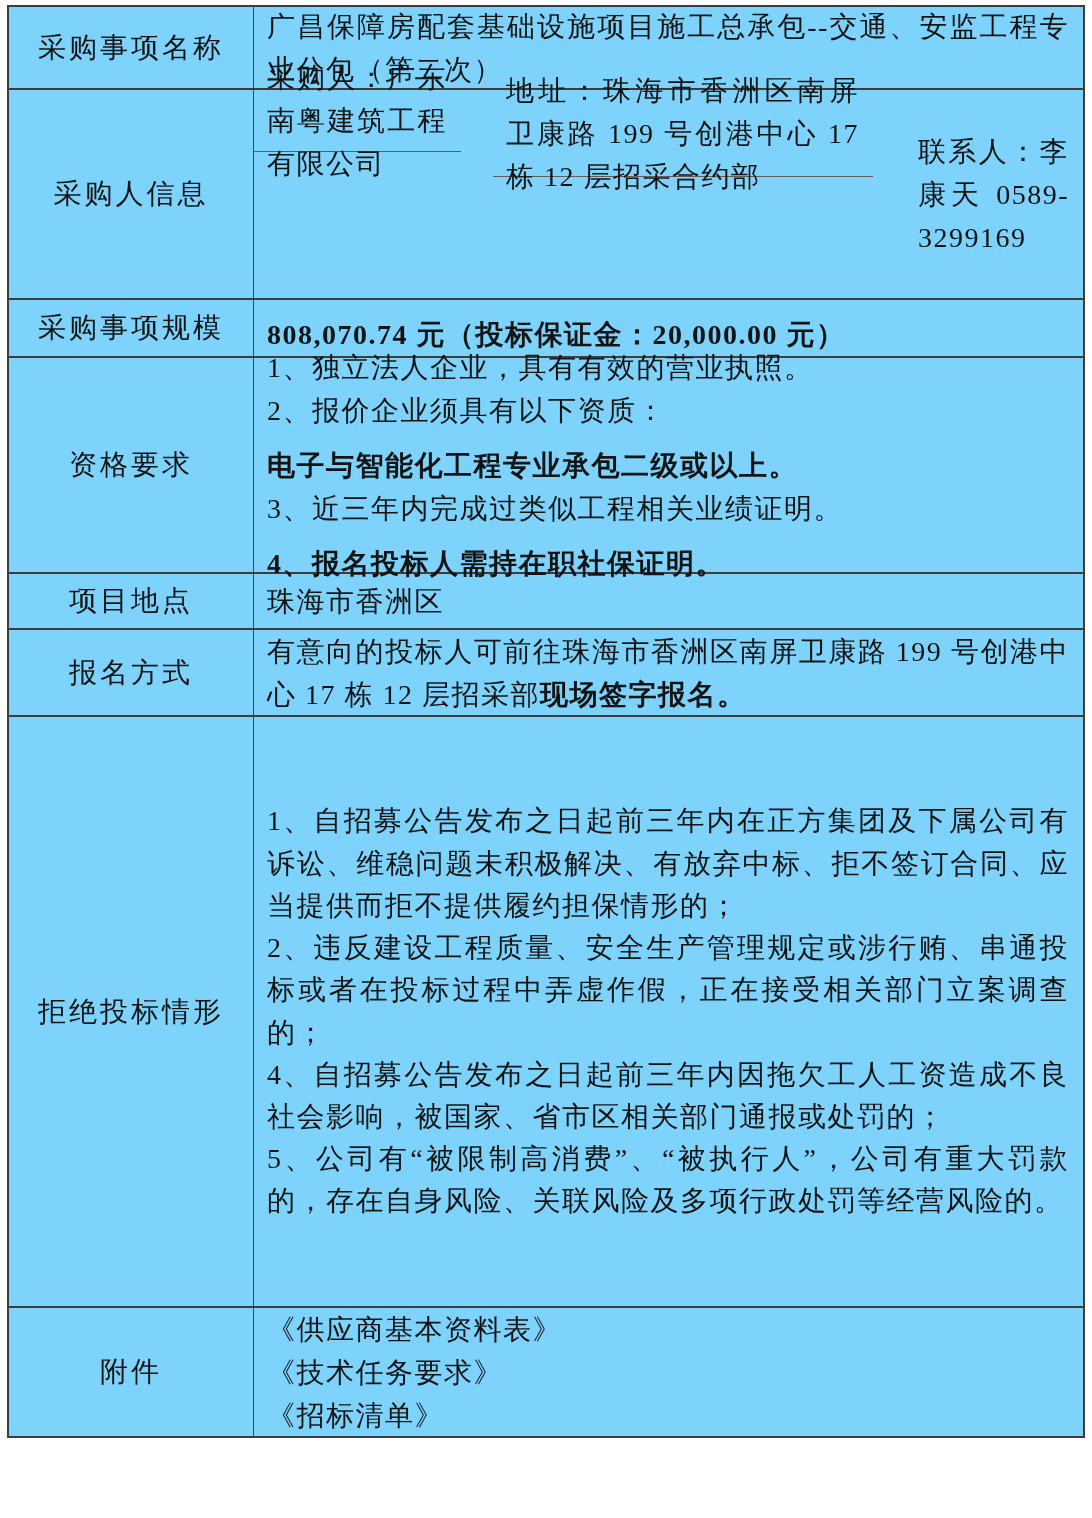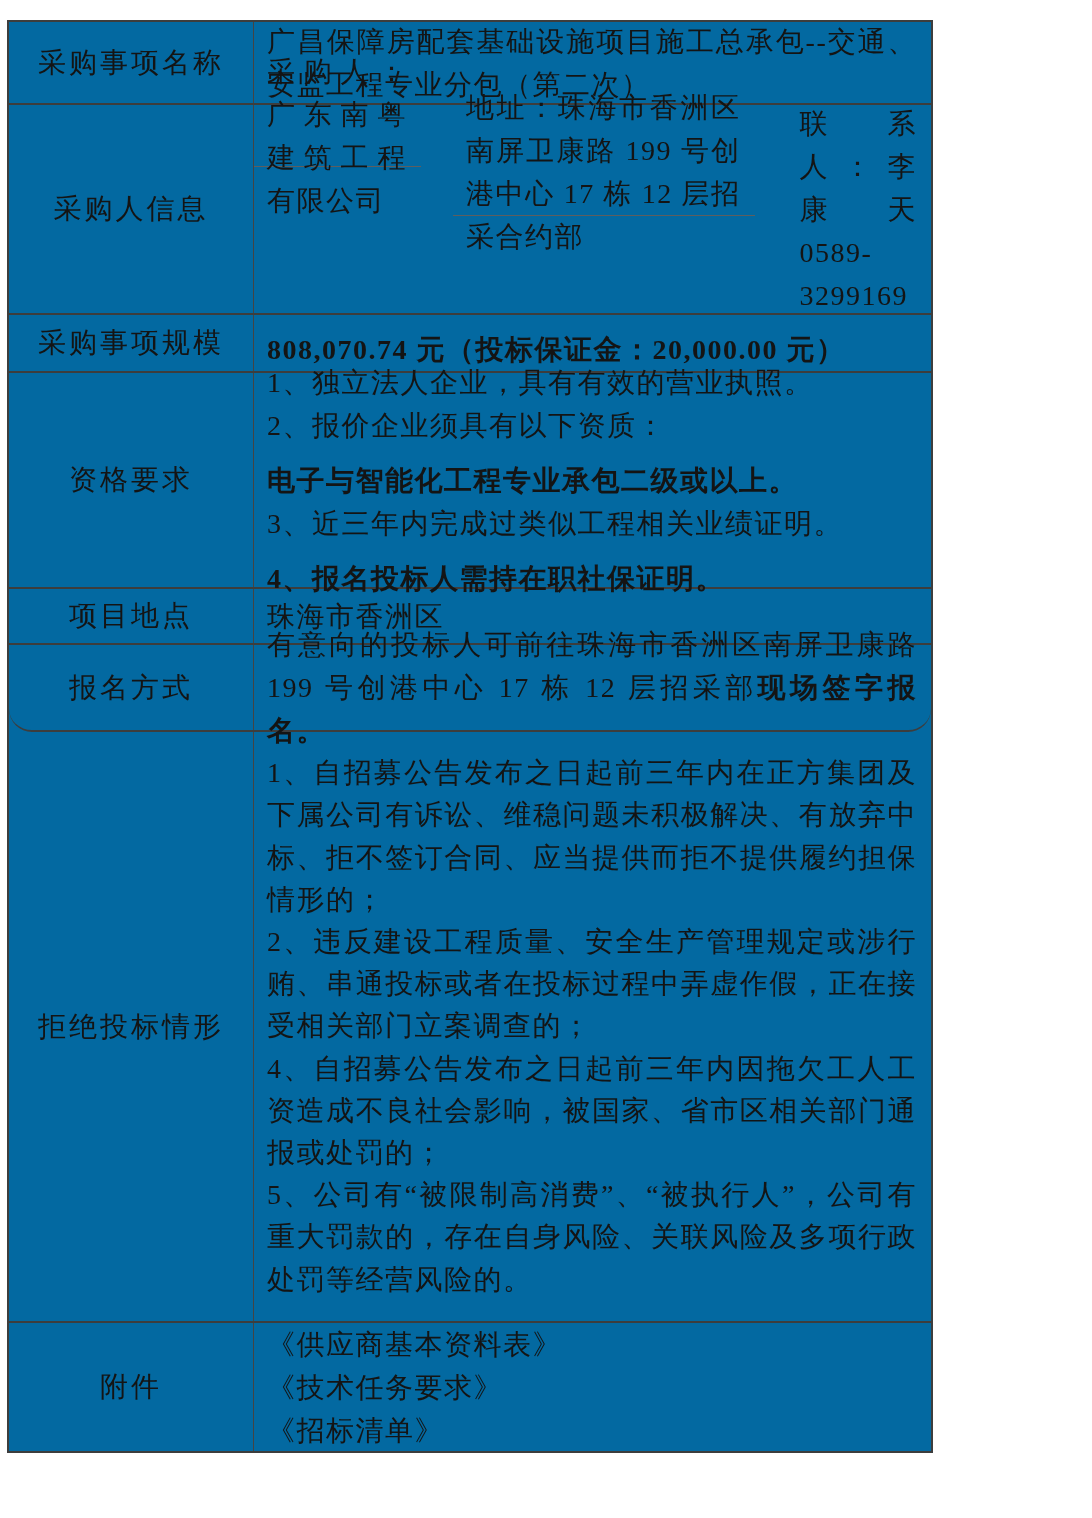--- a/index.html
+++ b/index.html
@@ -12,24 +12,24 @@
   .page {
     position: relative;
     width: 1092px;
     height: 1518px;
     background: #ffffff;
     overflow: hidden;
   }
   .tbl {
     position: absolute;
     left: 7px;
-    top: 20px;
-    width: 926px;
+    top: 5px;
+    width: 1078px;
     border: 2.5px solid #3d3d3d;
-    background: #0369a1;
+    background: #7dd3fc;
   }
   .row {
     display: flex;
     border-bottom: 2.5px solid #3d3d3d;
     align-items: stretch;
   }
   .row:last-child { border-bottom: none; }
   .label-cell {
     width: 245px;
     flex: 0 0 245px;
@@ -54,21 +54,21 @@
     padding: 2px 14px 2px 13px;
     text-align: justify;
   }
   .value-cell p, .value-cell .line { text-align: justify; }
   .bold { font-weight: 700; margin-top: 12px; }
   .r1 { height: 83px; }
   .r2 { height: 210px; }
   .r3 { height: 58px; }
   .r4 { height: 216px; }
   .r5 { height: 56px; }
-  .r6 { height: 87px; border-radius: 23px; }
+  .r6 { height: 87px; }
   .r7 { height: 61px; }
   .r8 { height: 591px; }
   .r9 { height: 128px; }
   
   .sub-wrap {
     flex: 1 1 auto;
     display: flex;
     flex-direction: row;
     padding: 0;
     gap: 32px;
@@ -77,21 +77,21 @@
     display: flex;
     flex-direction: column;
     justify-content: center;
     font-size: 28px;
     letter-spacing: 1.5px;
     line-height: 43px;
     padding: 2px 14px 2px 13px;
     text-align: justify;
   }
   .sub-row.s1 { height: 62px; border-bottom: 1.5px solid #5e5e5e; }
-  .sub-row.s2 { height: 87px; border-bottom: 1.5px solid #5e5e5e; margin-top: 24px; }
+  .sub-row.s2 { height: 87px; border-bottom: 1.5px solid #5e5e5e; }
   .sub-row.s3 { flex: 1 1 auto; }
   .r8 .value-cell { line-height: 42.2px; }
   .r9 .value-cell { line-height: 43px; }
 </style>
 </head>
 <body>
 
 <div class="page">
   <div class="tbl">
 

